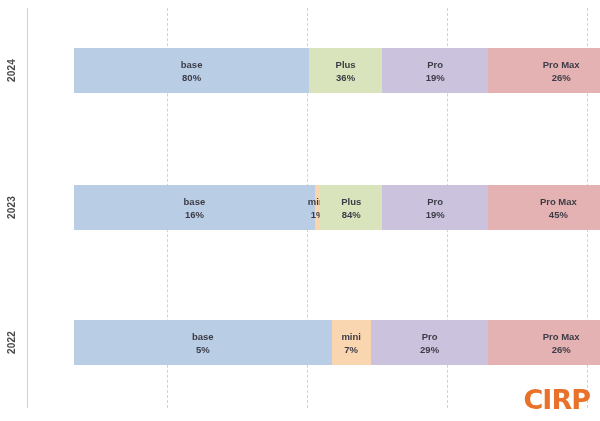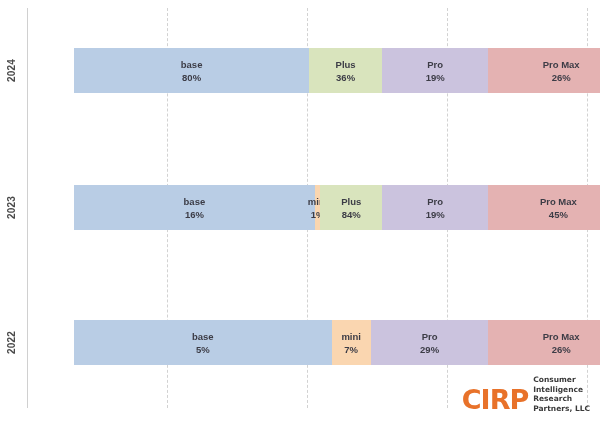--- a/index.html
+++ b/index.html
@@ -257,21 +257,15 @@
       <div class="ytick" style="top: 185px;">
         <span>2023</span>
       </div>
       <div class="ytick" style="top: 320px;">
         <span>2022</span>
       </div>
     </div>
 
   <div class="logo">
     <div class="logo-mark">CIRP</div>
-    <div class="logo-lines">
-      <span>Consumer</span>
-      <span>Intelligence</span>
-      <span>Research</span>
-      <span>Partners, LLC</span>
-    </div>
   </div>
 
 </div>
 
 </body></html>

